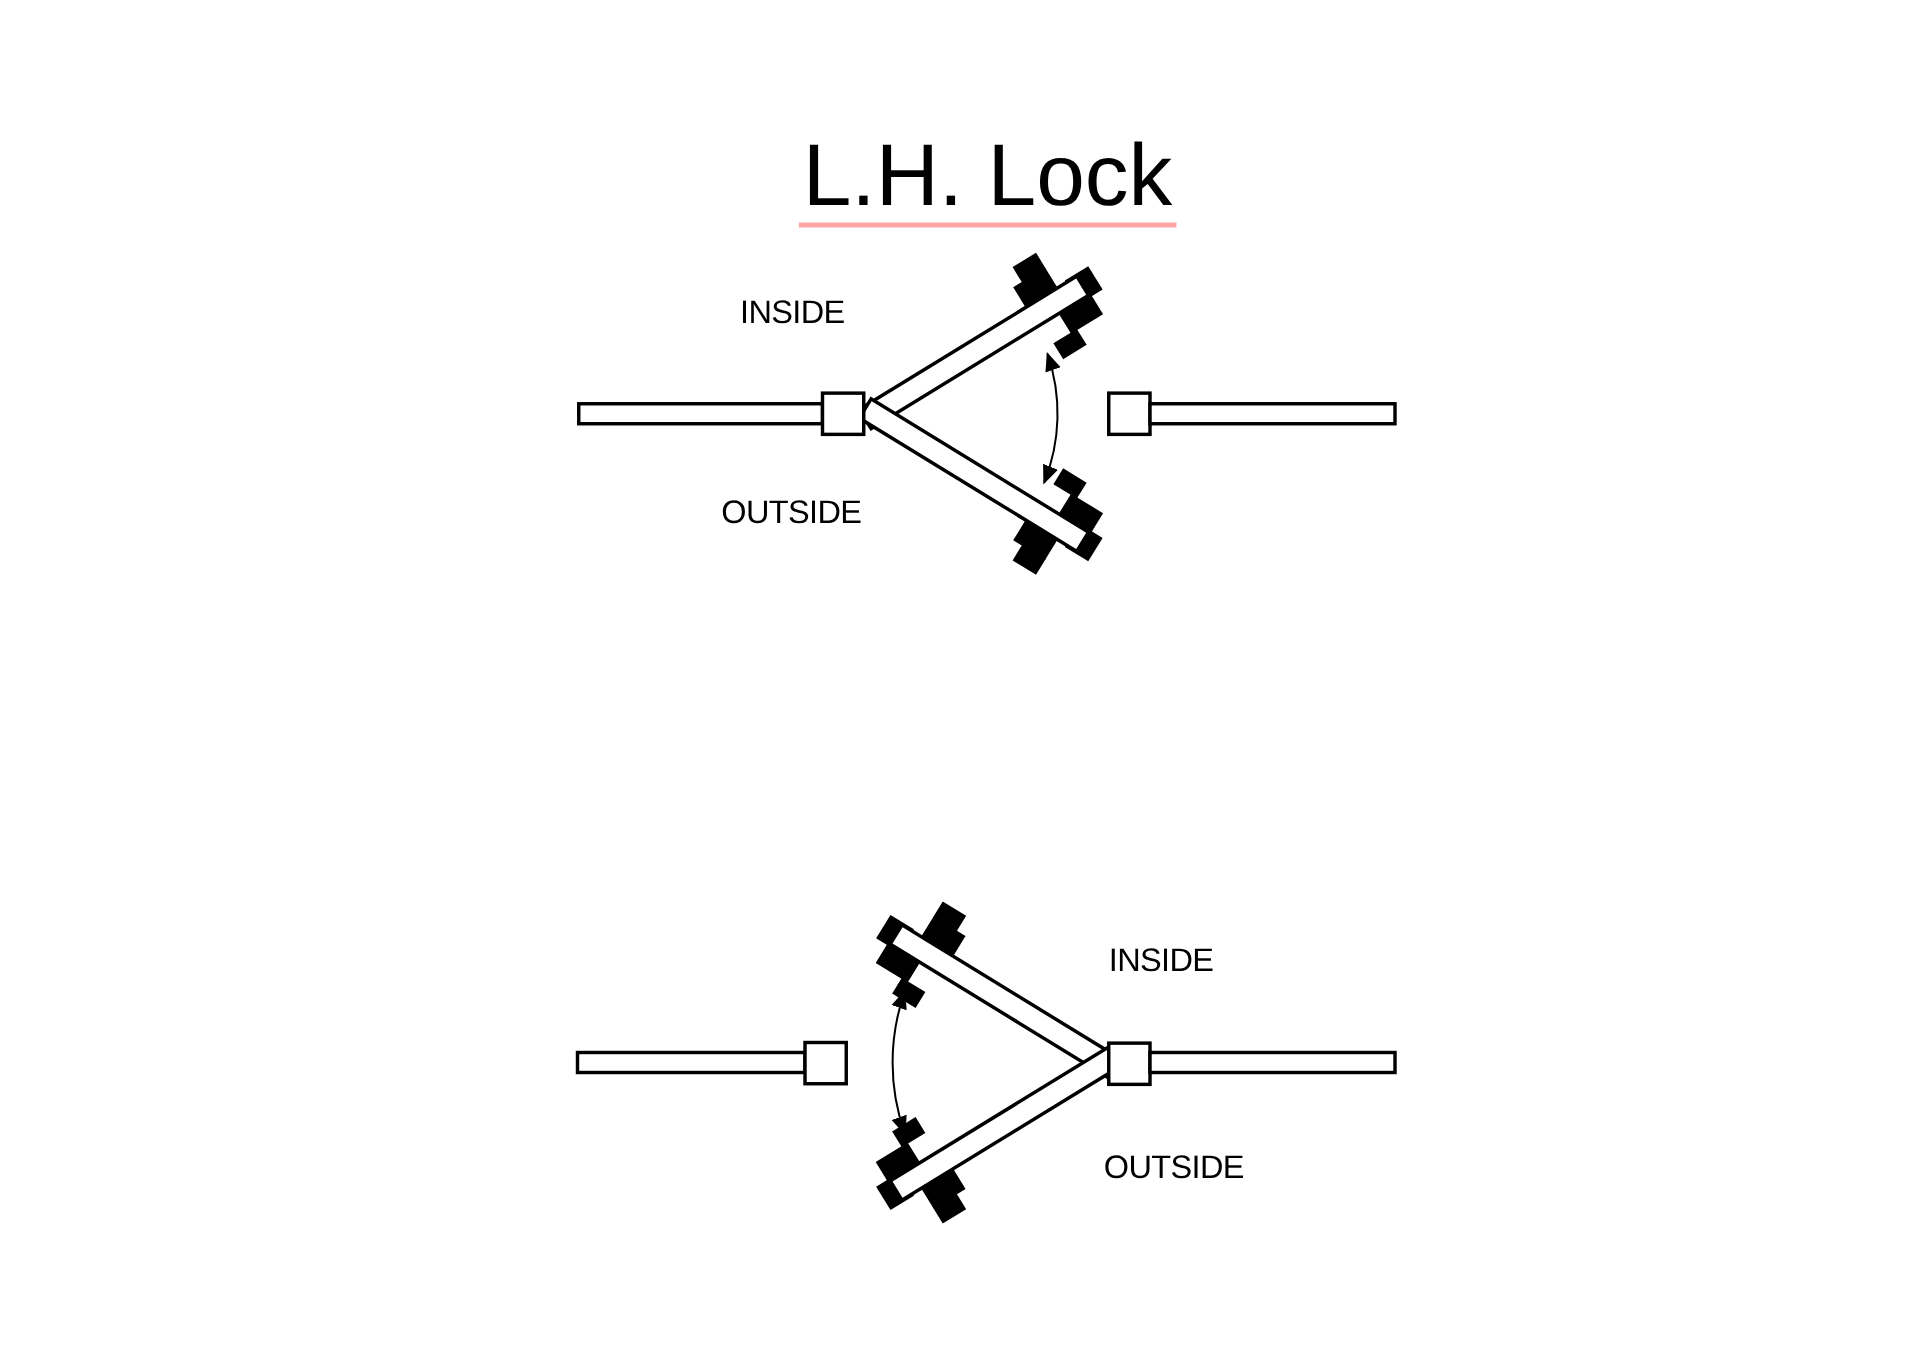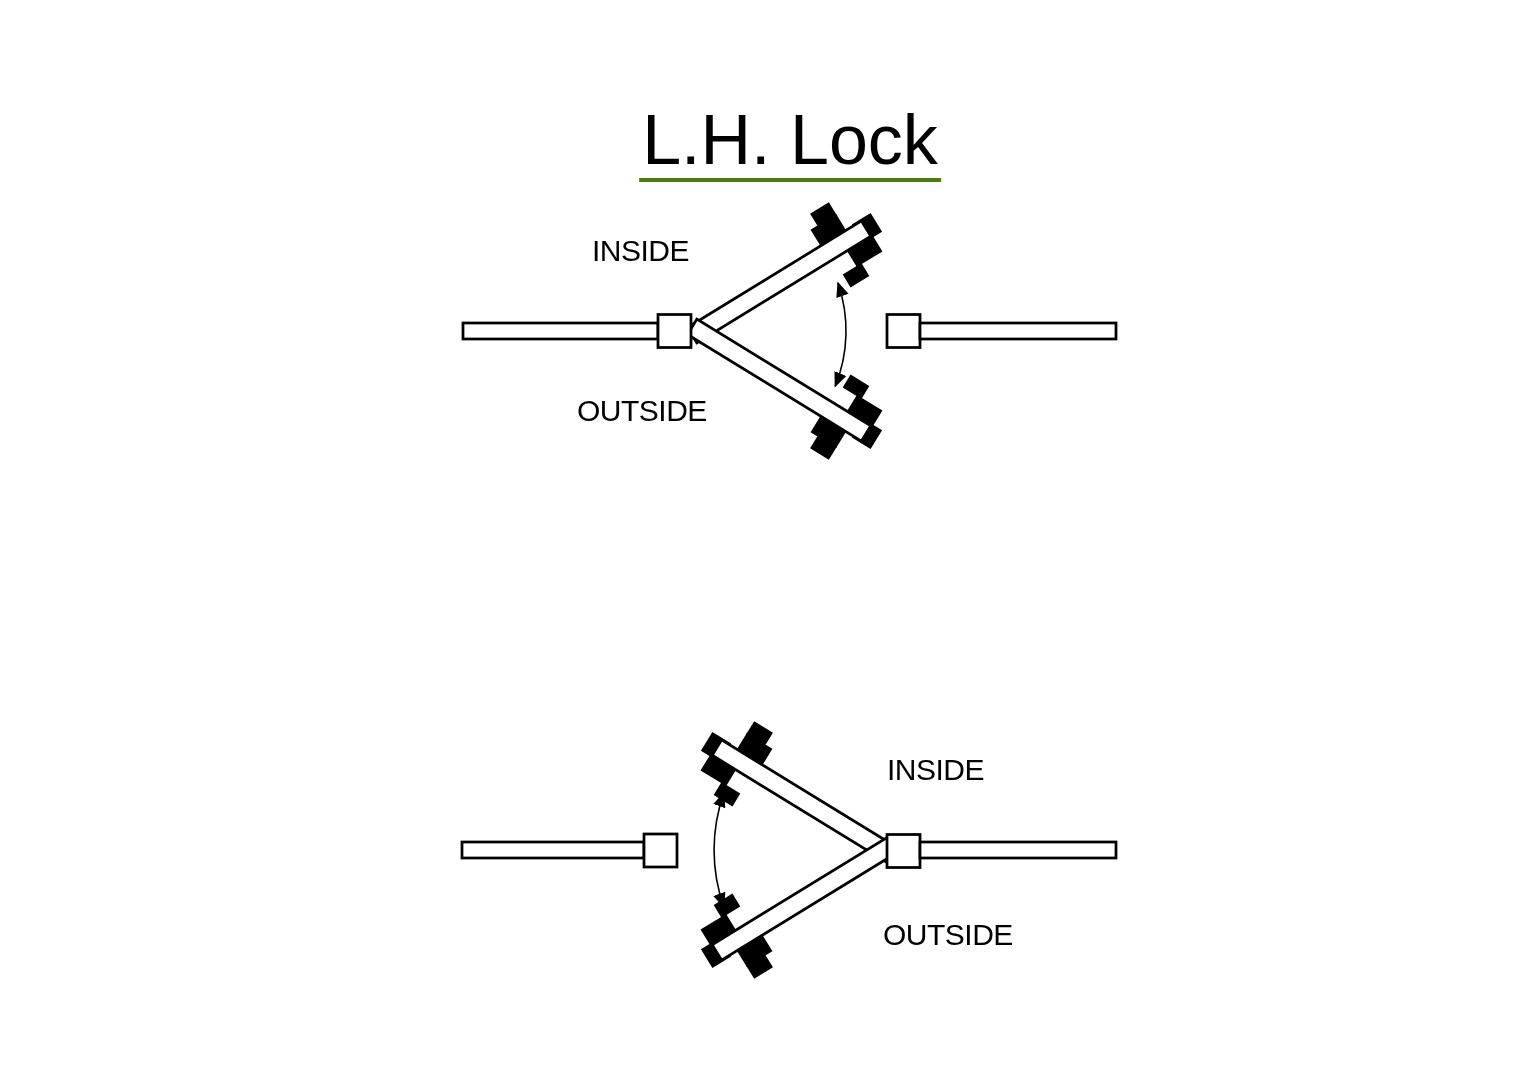--- a/index.html
+++ b/index.html
@@ -7,25 +7,25 @@
     width:1536px;height:1086px;position:relative;overflow:hidden;
     font-family:"Liberation Sans","DejaVu Sans",sans-serif;color:#000;
   }
   .stage{position:absolute;inset:0;}
   svg{position:absolute;left:0;top:0;}
   .shape{fill:#ffffff;stroke:#000000;stroke-width:2.75;}
   .bow{fill:#000000;stroke:none;}
   .arc{fill:none;stroke:#000000;stroke-width:1.6;}
   .title{
     position:absolute;font-size:70px;line-height:1;white-space:nowrap;
-    border-bottom:4px solid #4d7c0f;padding:0 3px 3px 3px;
+    border-bottom:4px solid #fca5a5;padding:0 3px 3px 3px;
     transform:translateX(-50%);letter-spacing:0;
   }
   .side-label{
-    position:absolute;font-size:30px;line-height:1;letter-spacing:-0.5px;
+    position:absolute;font-size:26px;line-height:1;letter-spacing:-0.5px;
     white-space:nowrap;
   }
   .lh-title{left:790px;top:105px;}
   .rh-title{left:798px;top:607px;}
   .lh-inside{left:592px;top:236px;}
   .lh-outside{left:577px;top:396px;}
   .rh-inside{left:887px;top:755px;}
   .rh-outside{left:883px;top:920px;}
 </style>
 </head>

